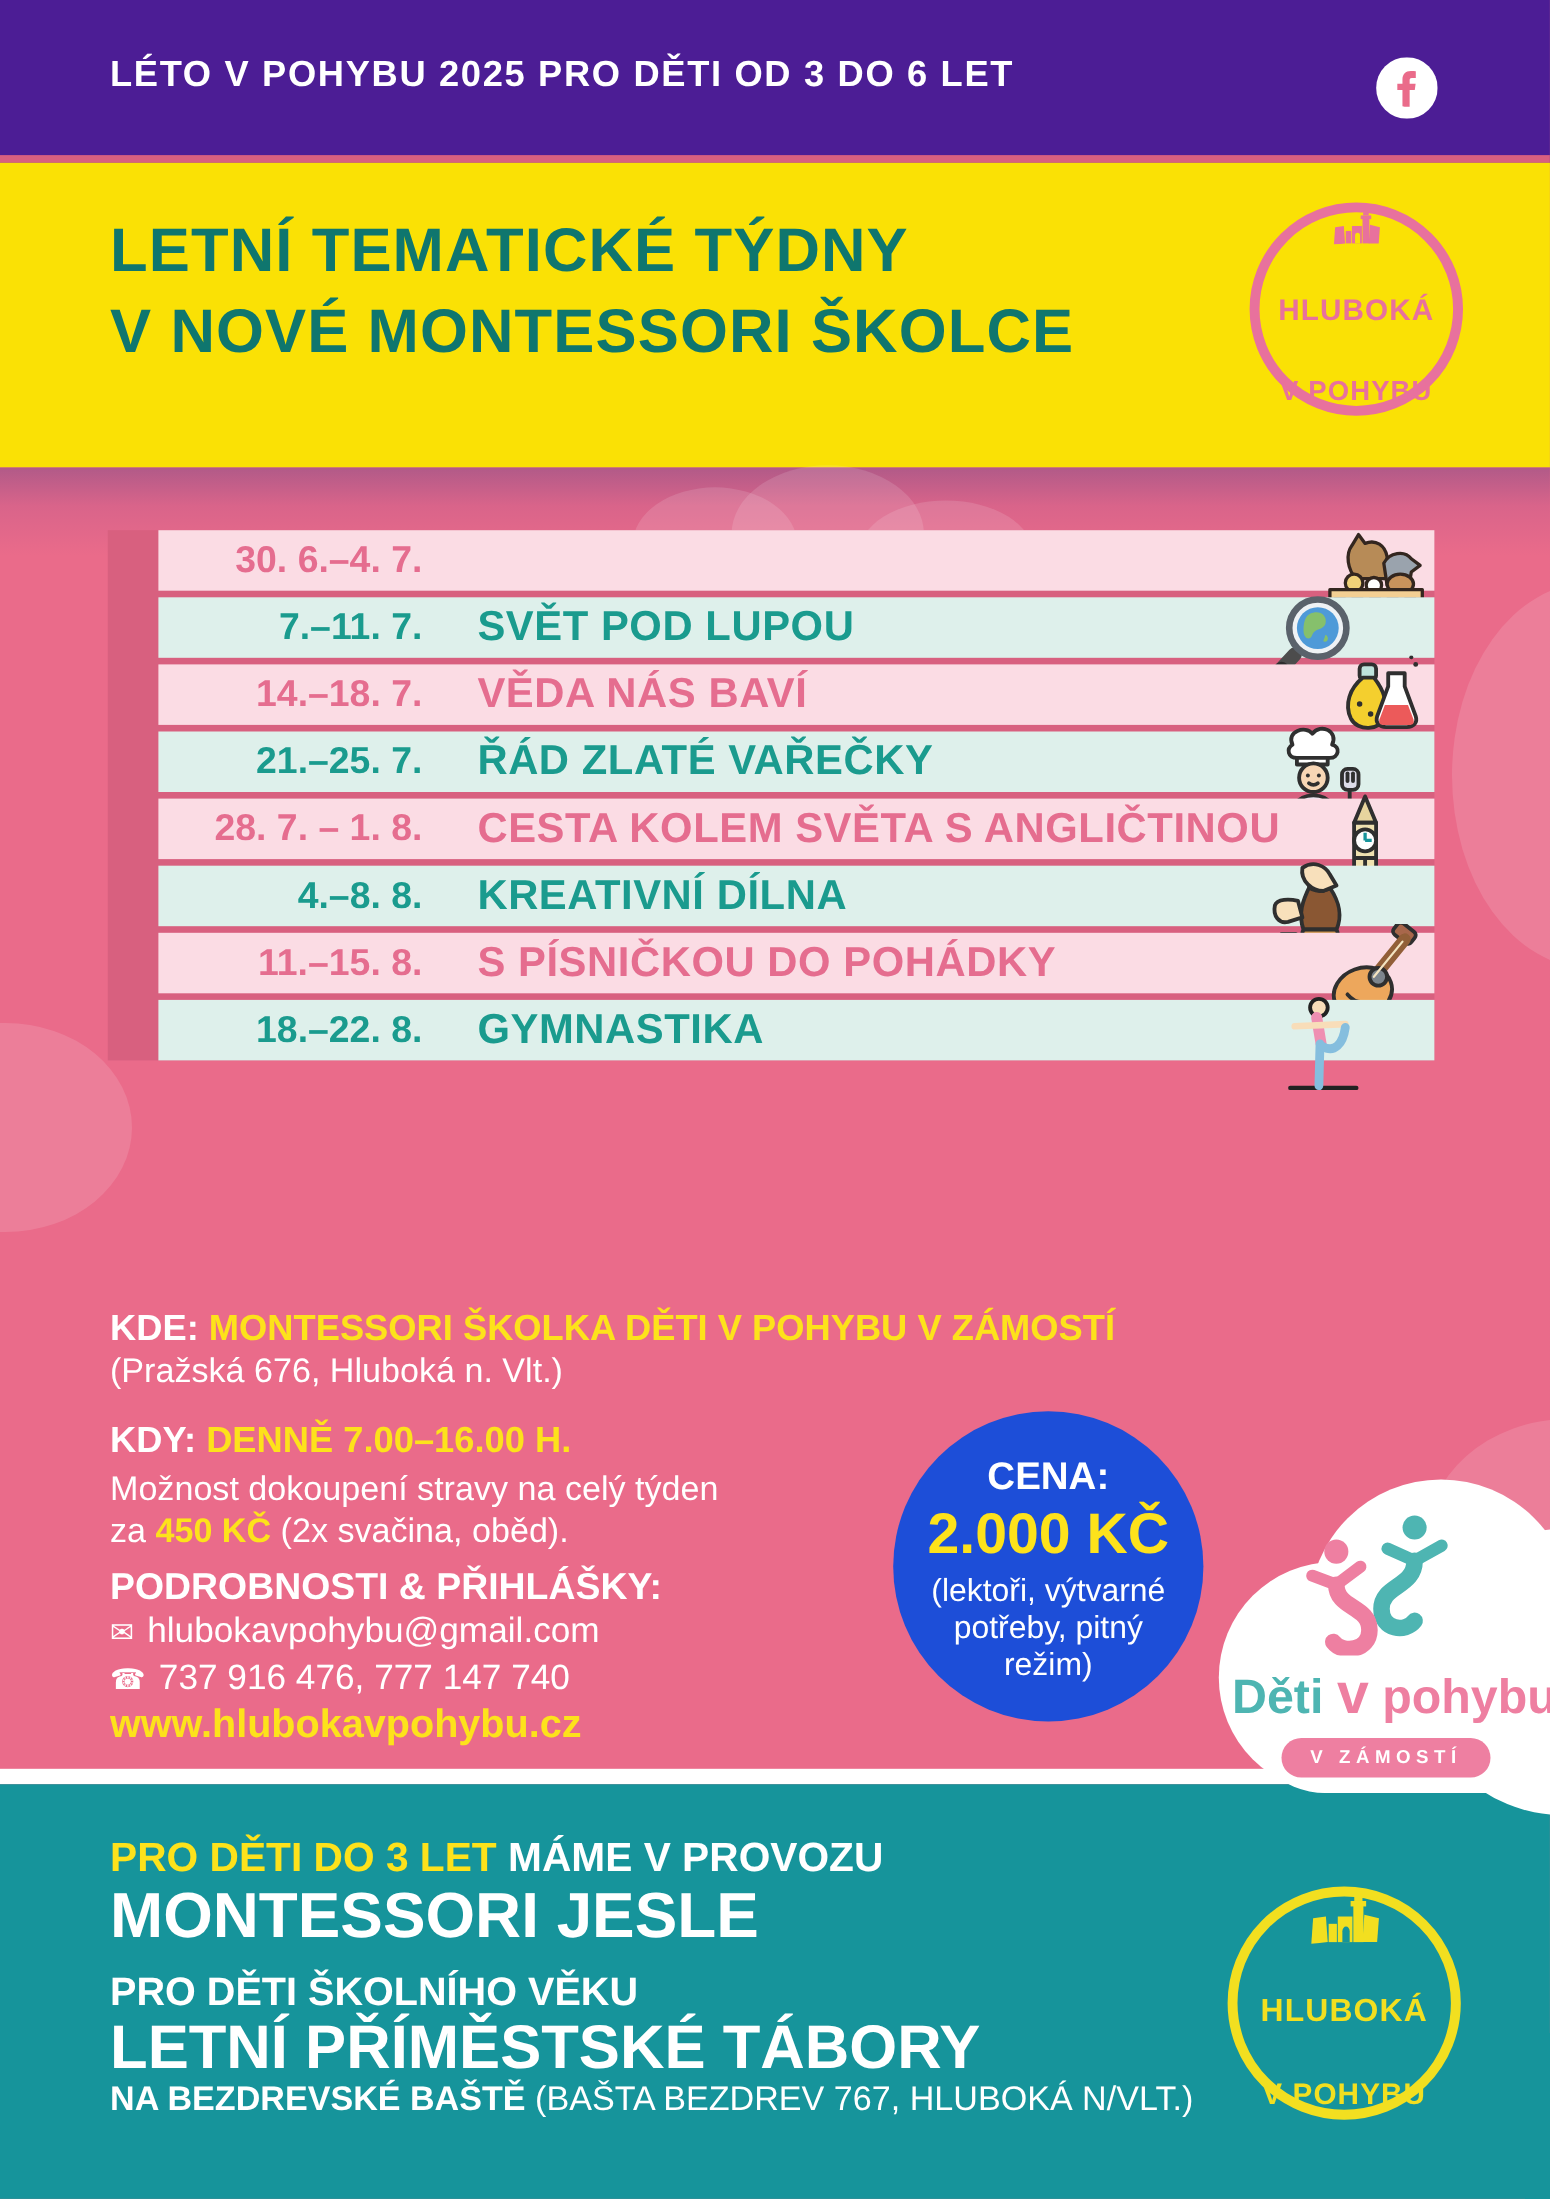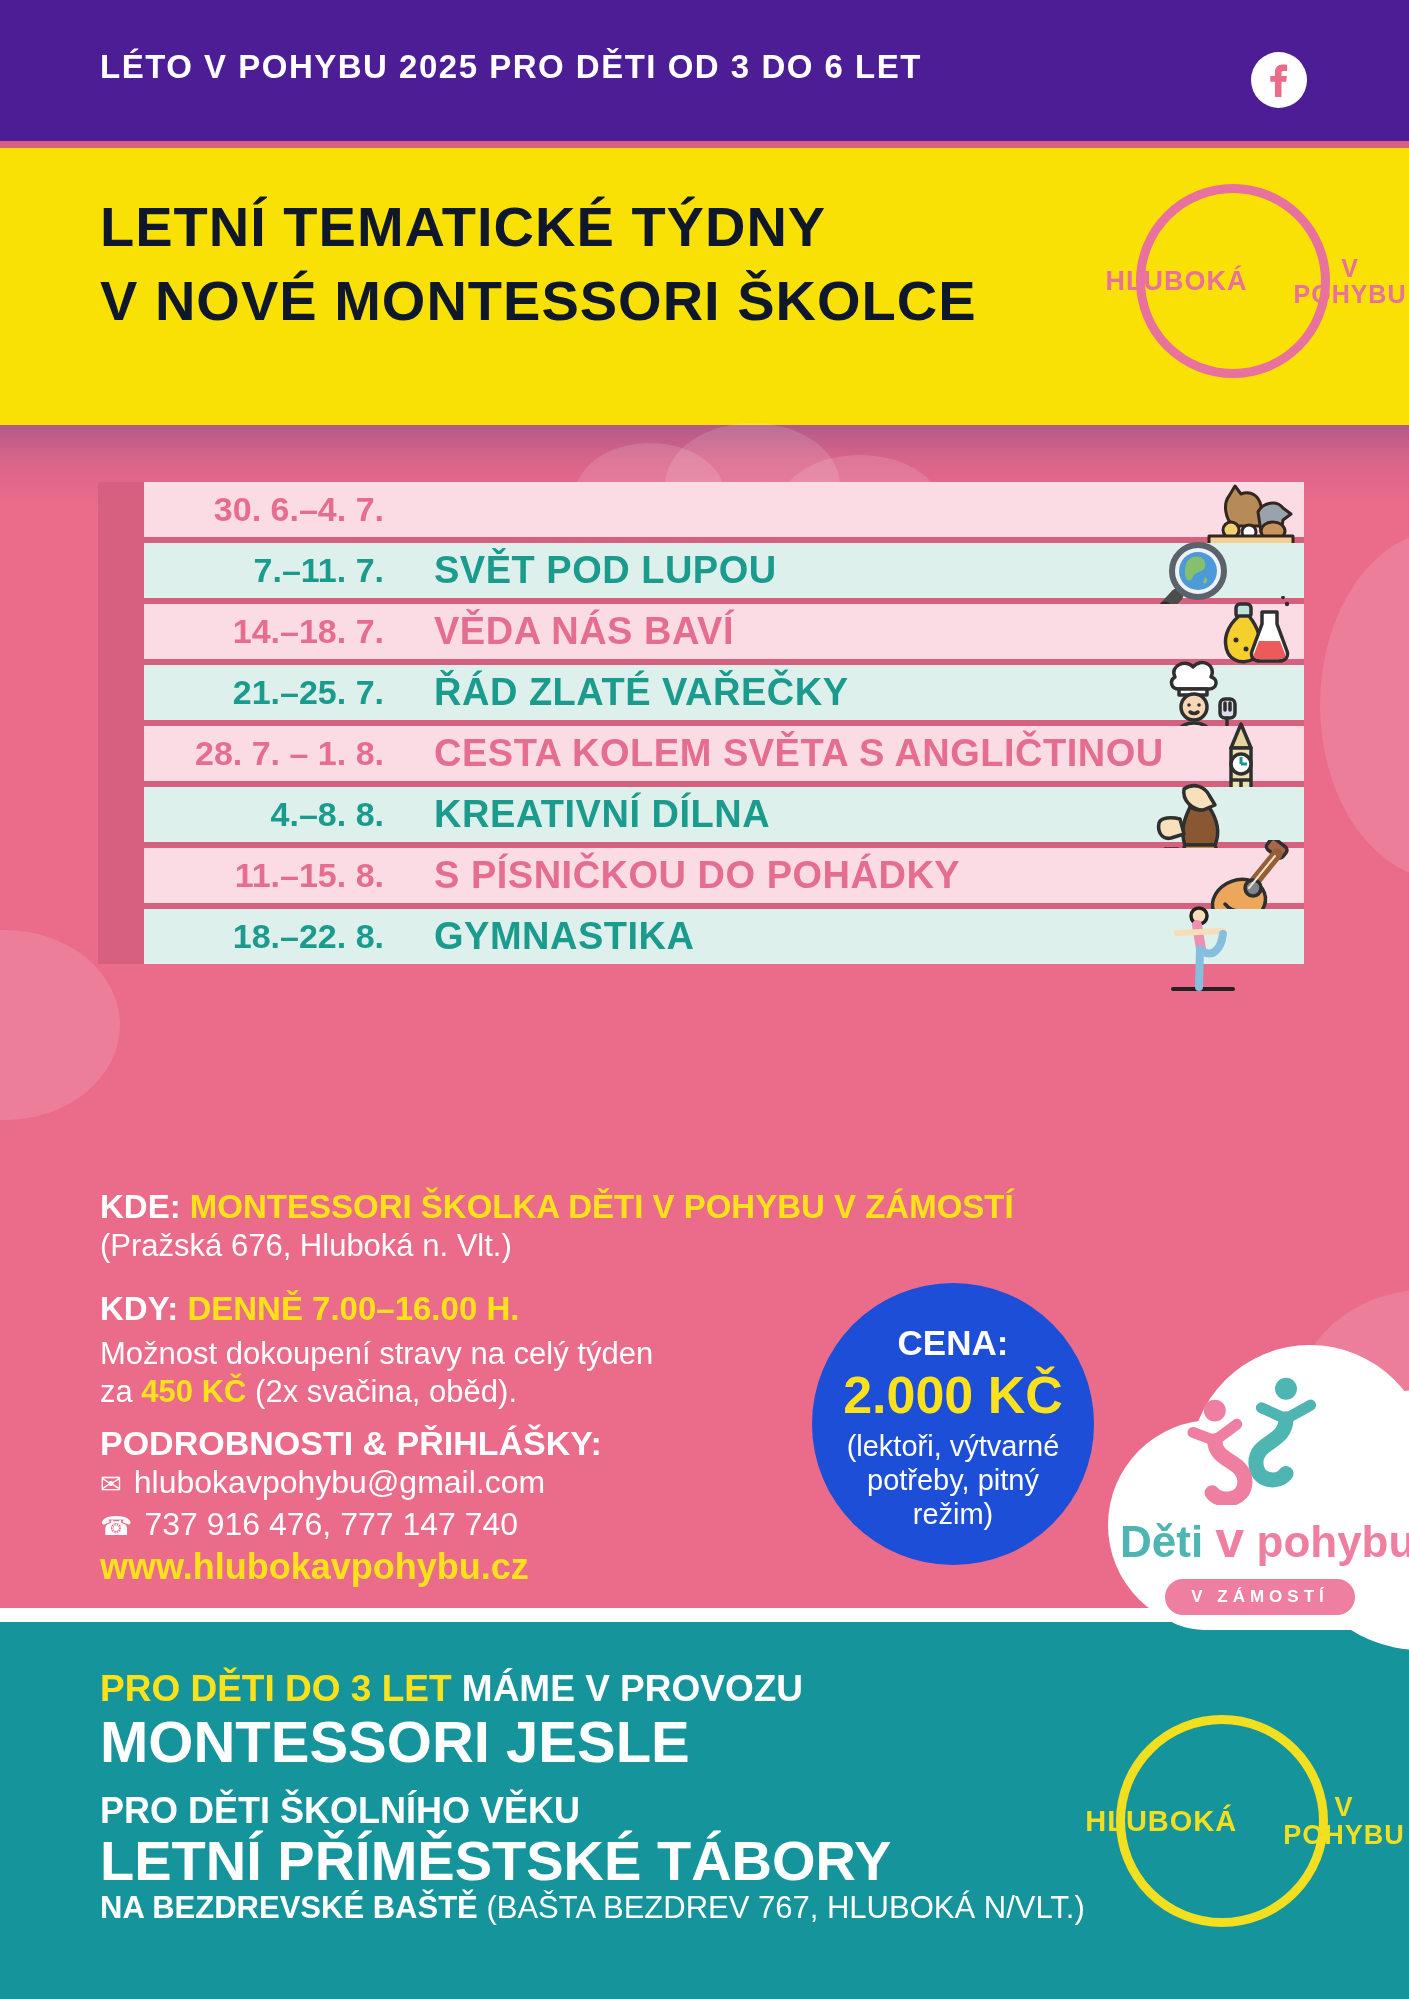--- a/index.html
+++ b/index.html
@@ -5,30 +5,30 @@
   html,body{margin:0;padding:0;background:#888;}
   .page{position:relative;width:1409px;height:1999px;overflow:hidden;
         font-family:"Liberation Sans",sans-serif;background:#ea6b8a;}
   
   .header{position:absolute;left:0;top:0;width:1409px;height:141px;background:#4c1d95;
           border-bottom:7px solid #d85f80;}
   .header-title{position:absolute;left:100px;top:48px;color:#fff;font-weight:bold;
           font-size:33px;letter-spacing:1.5px;}
   .fb{position:absolute;left:1251px;top:52px;width:56px;height:56px;}
   .banner{position:absolute;left:0;top:148px;width:1409px;height:277px;background:#fae105;}
-  .banner-title{position:absolute;left:100px;top:42px;color:#0f172a;font-weight:bold;
+  .banner-title{position:absolute;left:100px;top:42px;color:#0f766e;font-weight:bold;
           font-size:56px;line-height:1.32;letter-spacing:1px;}
   .pink-body{position:absolute;left:0;top:425px;width:1409px;height:1183px;
           background:linear-gradient(180deg,#b15a88 0%,#d9648a 35px,#ea6b8a 80px);}
   .white-strip{position:absolute;left:0;top:1608px;width:1409px;height:14px;background:#fff;}
   .footer{position:absolute;left:0;top:1622px;width:1409px;height:377px;background:#16949b;}
   
   .cloud{position:absolute;background:rgba(255,255,255,.13);border-radius:50%;}
   
-  .stamp{position:absolute;border-radius:50%;display:flex;flex-direction:row;
+  .stamp{position:absolute;border-radius:50%;display:flex;flex-direction:column;
          align-items:center;justify-content:center;text-align:center;gap:46px;}
   .stamp .ln{font-weight:bold;letter-spacing:1px;line-height:1.05;}
   .stamp-pink{color:#e8719d;border:9px solid #e8719d;}
   .stamp-yellow{color:#f2df20;border:9px solid #f2df20;}
   
   .table{position:absolute;left:98px;top:482px;width:1206px;display:flex;
          flex-direction:column;gap:6px;background:#d8607f;z-index:2;}
   .row{position:relative;height:55px;display:flex;align-items:center;margin-left:46px;}
   .row.pink{background:#fbdce4;color:#e56d8f;}
   .row.mint{background:#def0eb;color:#1a9b8e;}

